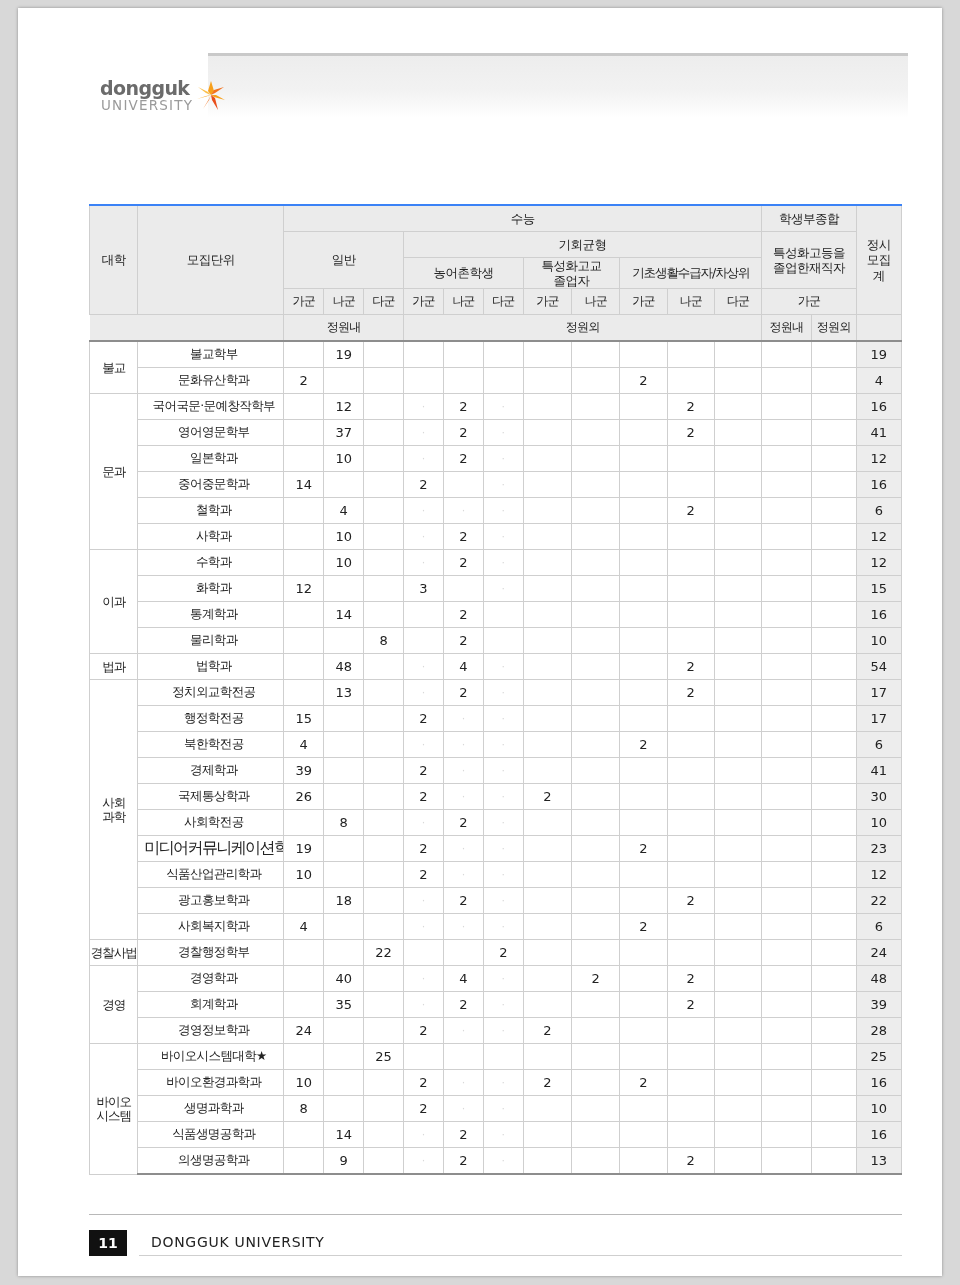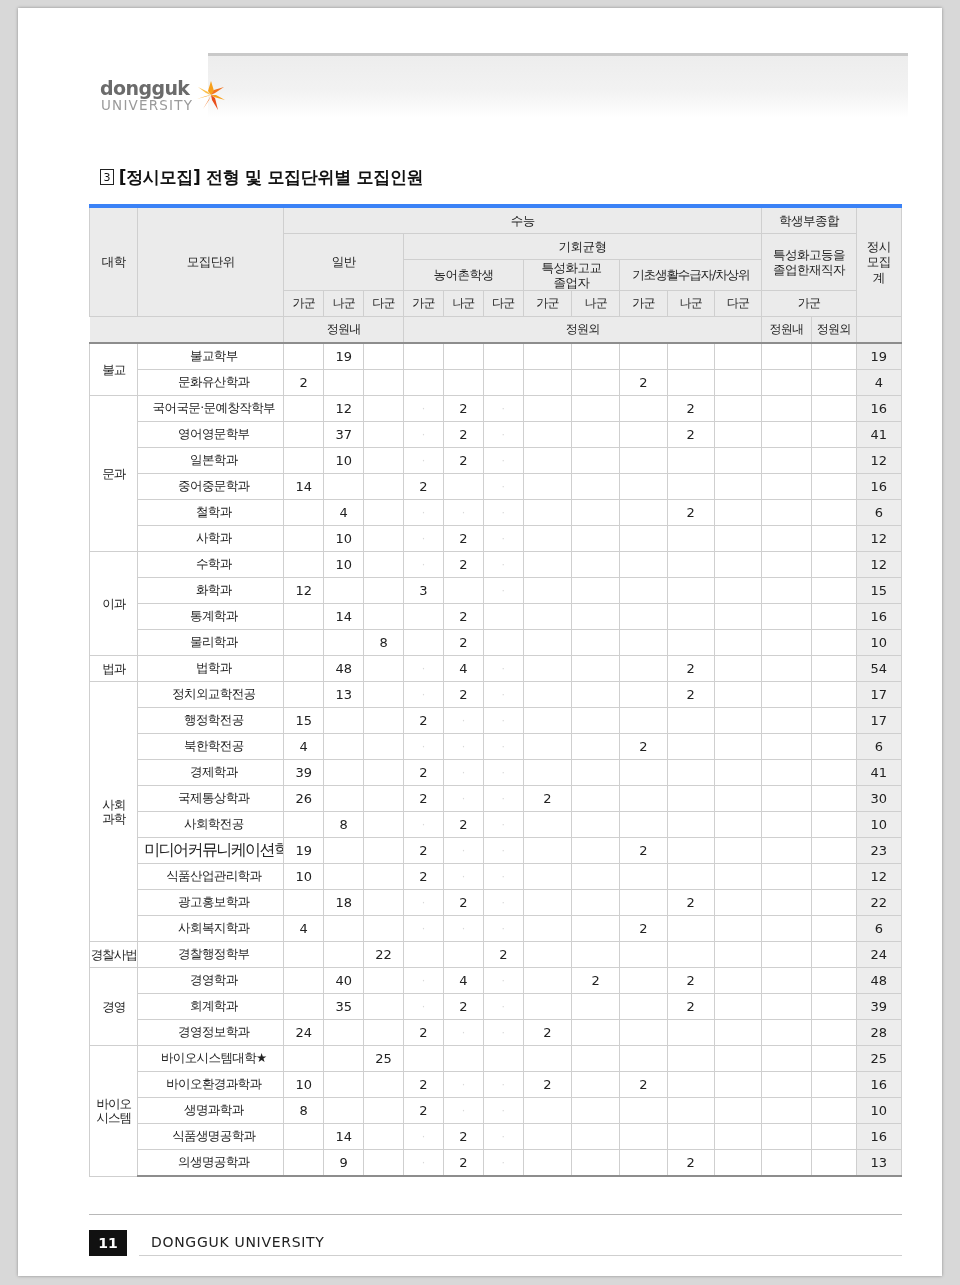--- a/index.html
+++ b/index.html
@@ -53,21 +53,21 @@
   
   .tbl-wrap{position:absolute;left:71px;top:196px;width:813px;}
   table{border-collapse:collapse;width:813px;table-layout:fixed;}
   th,td{
     border:1px solid #cfcfcf;
     font-size:12.5px;color:#222;text-align:center;
     padding:0;height:25px;
     font-family:"DejaVu Sans","Liberation Sans",sans-serif;
   }
   thead th{background:#ebebeb;font-weight:normal;letter-spacing:-0.5px;line-height:1.12;}
-  .thick-top{border-top:4px solid #3b82f6;}
+  .thick-top{border-top:2px solid #3b82f6;}
   .thick-bottom{border-bottom:2px solid #8d8d8d;}
   .grp-sep{border-top:1.6px solid #a0a0a0;}
   td.col-col{font-size:12.5px;letter-spacing:-1px;line-height:1.12;background:#fff;}
   td.dept{text-align:center;padding-left:6px;font-size:12.5px;letter-spacing:-0.6px;white-space:nowrap;overflow:hidden;}
   td.dept.squeeze{font-size:16px;letter-spacing:-1.6px;}
   td.total{background:#ededed;font-size:13px;}
   td.num{font-size:13px;}
   td.dot{color:#d9d9d9;font-size:11px;}
   tbody td{background:#fff;}
   tbody td.total{background:#ededed;}
@@ -110,23 +110,20 @@
       <path d="M17 3 L20 13 L17 17 L14 13 Z" fill="#f7a01b"></path>
       <path d="M30 9 L21 15 L17 17 L20 12 Z" fill="#f2721f"></path>
       <path d="M31 22 L20 19 L17 17 L22 17 Z" fill="#f7a01b"></path>
       <path d="M24 32 L18 22 L17 17 L21 20 Z" fill="#e94e1b"></path>
       <path d="M9 31 L15 21 L17 17 L15 22 Z" fill="#f2721f"></path>
       <path d="M3 21 L14 18 L17 17 L12 18 Z" fill="#f7a01b"></path>
       <path d="M4 9 L14 14 L17 17 L12 15 Z" fill="#fbbf4a"></path>
     </svg>
   </div>
 
-  <div class="sec-title">
-    <span class="sec-num">3</span><span>[정시모집] 전형 및 모집단위별 모집인원</span>
-  </div>
 
   <div class="tbl-wrap">
     <table>
       <colgroup>
         <col style="width:46px">
           <col style="width:139px">
         <col style="width:38px">
           <col style="width:38px">
           <col style="width:38px">
         <col style="width:38px">

